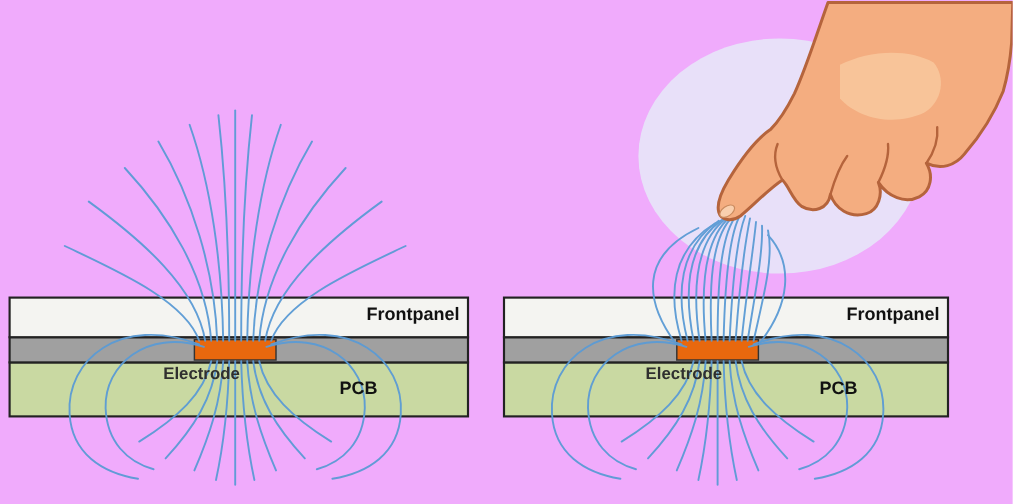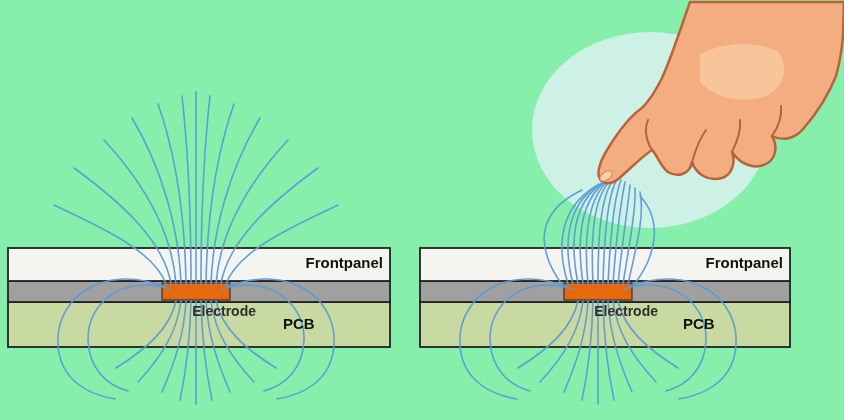--- a/index.html
+++ b/index.html
@@ -1,22 +1,22 @@
 <!DOCTYPE html>
 <html><head>
 <meta charset="utf-8">
 <style>
   html,body{margin:0;padding:0;background:#ffffff;}
-  .canvas{position:relative;width:844px;height:420px;overflow:hidden;background:#86efac;
+  .canvas{position:relative;width:844px;height:420px;overflow:hidden;background:#f0abfc;
           font-family:"Liberation Sans", sans-serif;}
   .canvas svg{position:absolute;left:0;top:0;}
   .label{position:absolute;color:#111;}
   .lbl-front{font-size:15px;font-weight:700;text-align:right;width:183px;}
   .lbl-pcb{font-size:15px;font-weight:700;text-align:left;width:100px;}
-  .lbl-elec{font-size:14px;font-weight:600;color:#2f2f2f;text-align:right;width:120px;}
+  .lbl-elec{font-size:14px;font-weight:600;color:#2f2f2f;text-align:left;width:120px;}
 </style>
 </head>
 <body>
 
 <div class="canvas">
 
 <svg width="844" height="420" viewBox="0 0 844 420">
 
   <g>
     <rect x="8" y="302" width="382" height="45" stroke="#222" stroke-width="1.8" fill="#c9d9a2"></rect>

